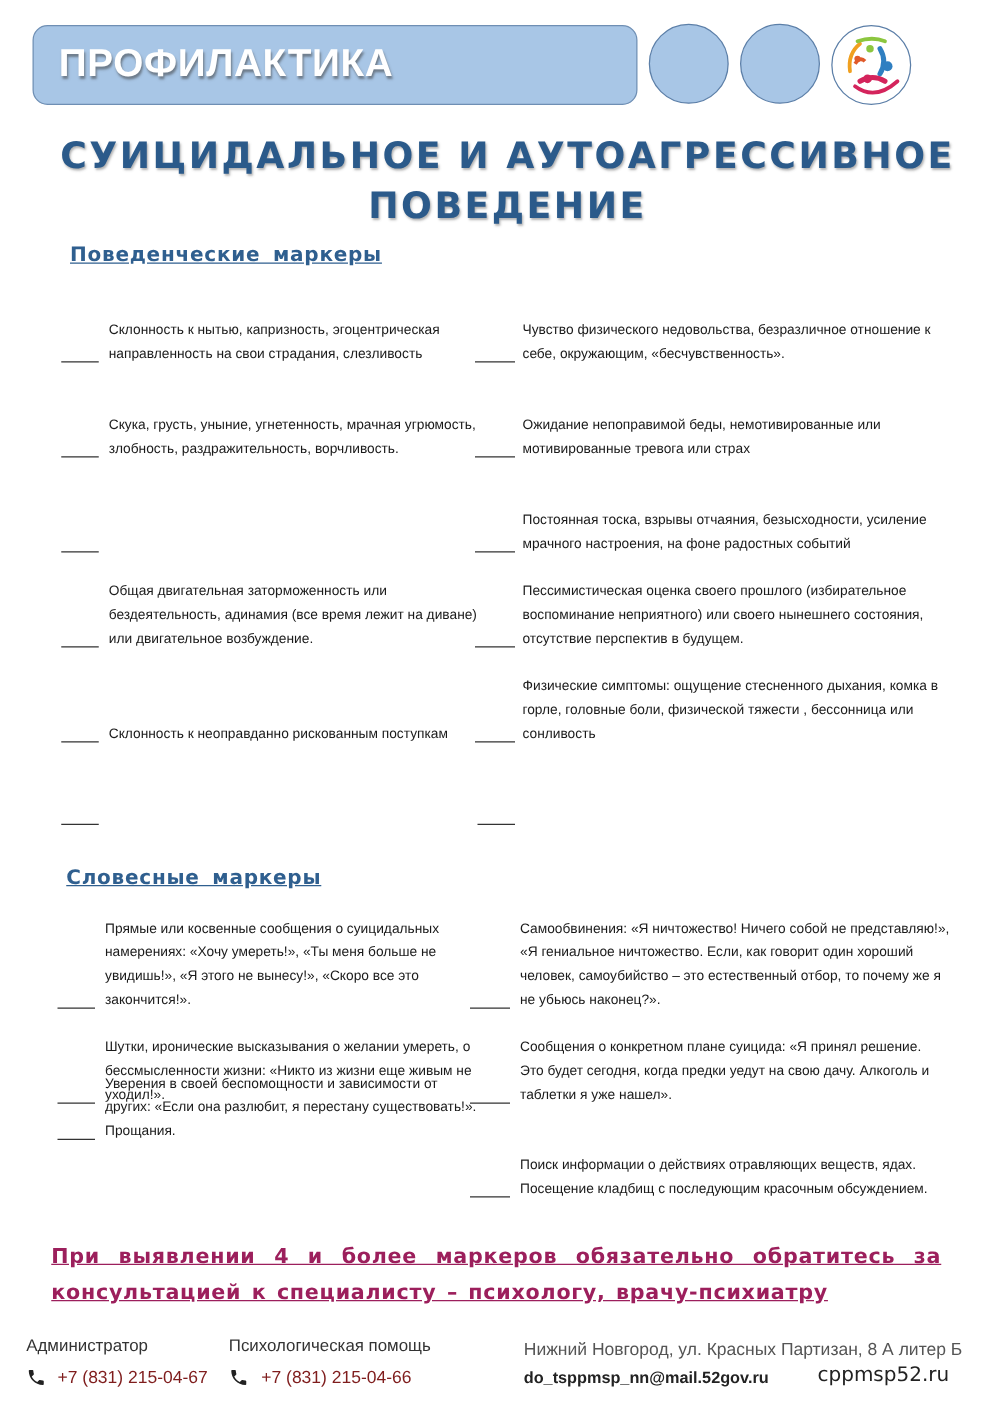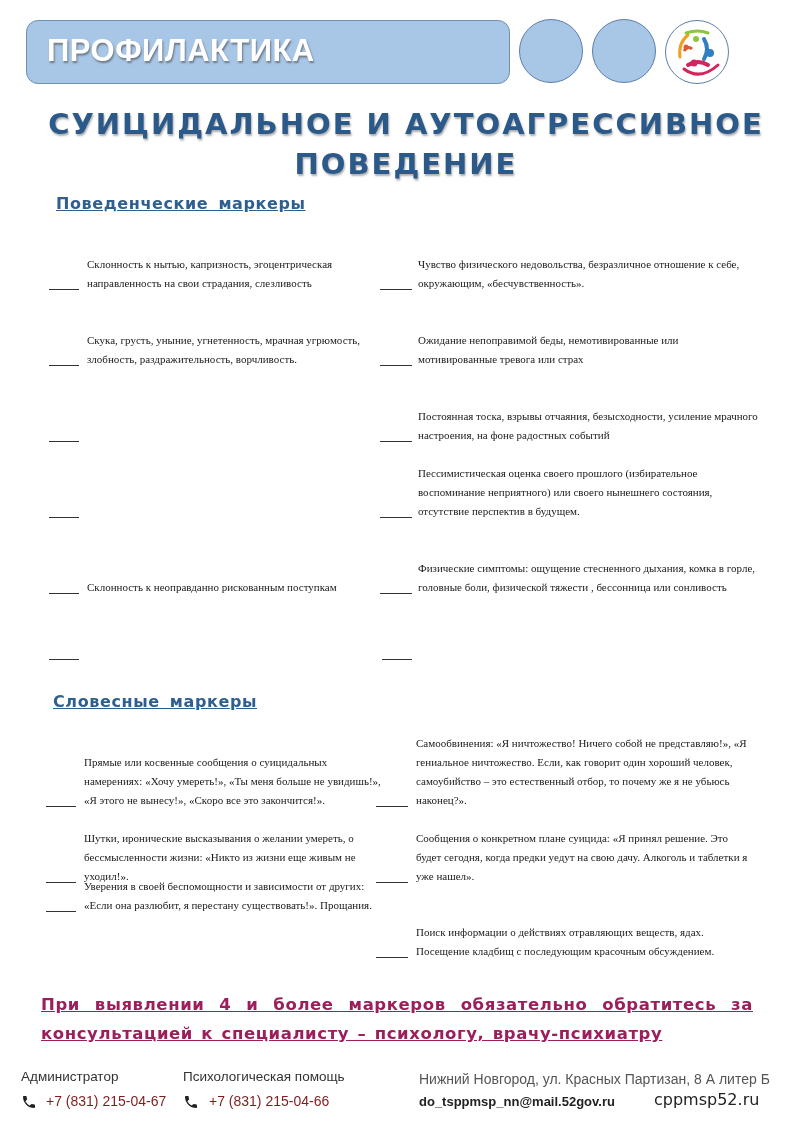--- a/index.html
+++ b/index.html
@@ -37,21 +37,21 @@
     font-size: 16px; color: #2f5f8f; text-decoration: underline; letter-spacing: 0.6px;
     word-spacing: 4px;
   }
 
   .item { position: absolute; width: 340px; }
   .item .blank {
     position: absolute; left: 0; bottom: 3px; width: 30px; height: 1px; background: #333;
   }
   .item .text {
     position: absolute; left: 38px; bottom: 0; width: 300px;
-    font-family: Liberation Serif, serif; font-size: 11px; line-height: 19px; color: #1a1a1a;
+    font-family: Liberation Sans, sans-serif; font-size: 11px; line-height: 19px; color: #1a1a1a;
   }
   .item.r .text { width: 340px; }
   .item.wide .text { width: 350px; }
 
   .callout {
     position: absolute; left: 41px; top: 990px; width: 712px;
     font-family: "DejaVu Sans", sans-serif; font-weight: bold; font-size: 16.5px;
     line-height: 29px; color: #9c1f5c; text-decoration: underline;
     text-align: justify; text-align-last: left; letter-spacing: 0.6px; word-spacing: 2px;
   }
@@ -114,20 +114,21 @@
 </div>
 <div class="item" style="left:49px; top:313px; height:56px">
   <span class="blank"></span>
   <span class="text">Скука, грусть, уныние, угнетенность, мрачная угрюмость, злобность, раздражительность, ворчливость.</span>
 </div>
 <div class="item" style="left:49px; top:389px; height:56px">
   <span class="blank"></span>
 </div>
 <div class="item" style="left:49px; top:465px; height:56px">
   <span class="blank"></span>
+  <span class="text">Общая двигательная заторможенность или бездеятельность, адинамия (все время лежит на диване) или двигательное возбуждение.</span>
 </div>
 <div class="item" style="left:49px; top:559px; height:38px">
   <span class="blank"></span>
   <span class="text">Склонность к неоправданно рискованным поступкам</span>
 </div>
 <div class="item" style="left:49px; top:616px; height:44px">
   <span class="blank" style="bottom:0"></span>
 </div>
 
 <div class="item r" style="left:380px; top:256px; height:37px">

